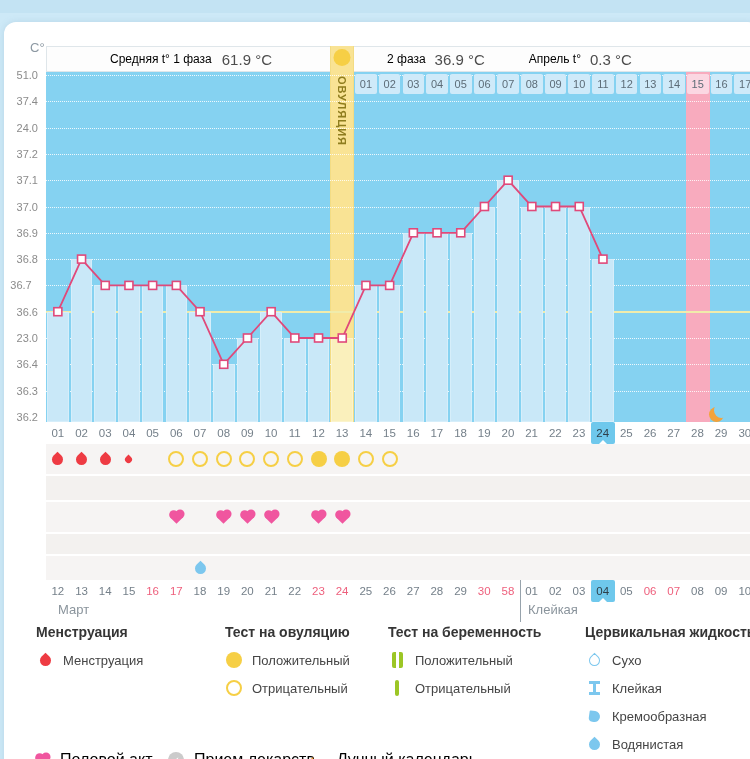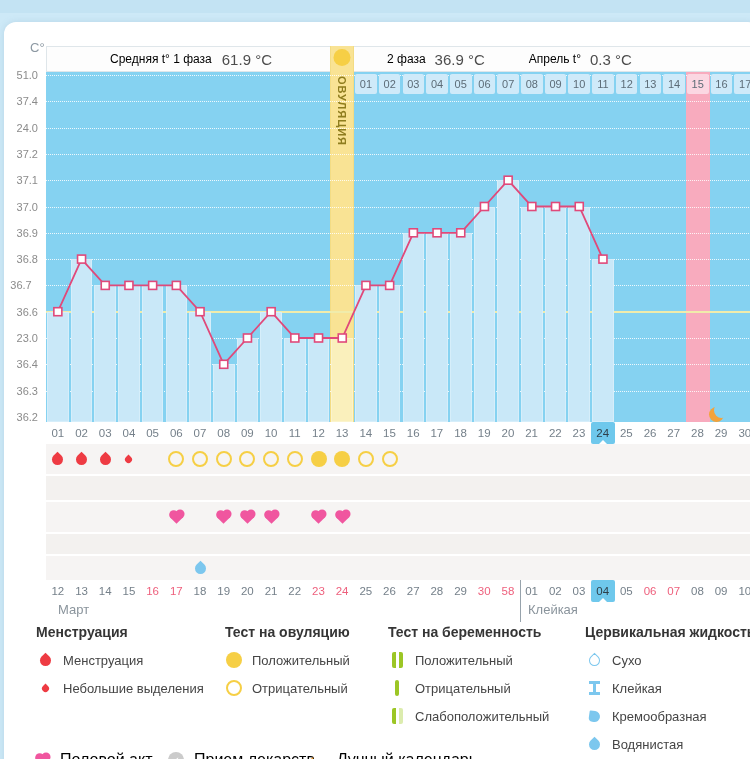--- a/index.html
+++ b/index.html
@@ -347,26 +347,20 @@
   </div>
   <div class="legend" id="legend">
       <div class="lcol" style="left: 32px;">
         <h3>Менструация</h3>
         <div class="lrow">
           <span class="li">
             <span class="ic-drop"></span>
           </span>
           <span class="txt">Менструация</span>
         </div>
-        <div class="lrow">
-          <span class="li">
-            <span class="ic-drop-sm"></span>
-          </span>
-          <span class="txt">Небольшие выделения</span>
-        </div>
       </div>
       <div class="lcol" style="left: 221px;">
         <h3>Тест на овуляцию</h3>
         <div class="lrow">
           <span class="li">
             <span class="ic-circle-f"></span>
           </span>
           <span class="txt">Положительный</span>
         </div>
         <div class="lrow">
@@ -382,26 +376,20 @@
           <span class="li">
             <span class="ic-bars2"></span>
           </span>
           <span class="txt">Положительный</span>
         </div>
         <div class="lrow">
           <span class="li">
             <span class="ic-bar1"></span>
           </span>
           <span class="txt">Отрицательный</span>
-        </div>
-        <div class="lrow">
-          <span class="li">
-            <span class="ic-barsweak"></span>
-          </span>
-          <span class="txt">Слабоположительный</span>
         </div>
       </div>
       <div class="lcol" style="left: 581px;">
         <h3>Цервикальная жидкость</h3>
         <div class="lrow">
           <span class="li">
             <span class="ic-dropo"></span>
           </span>
           <span class="txt">Сухо</span>
         </div>

